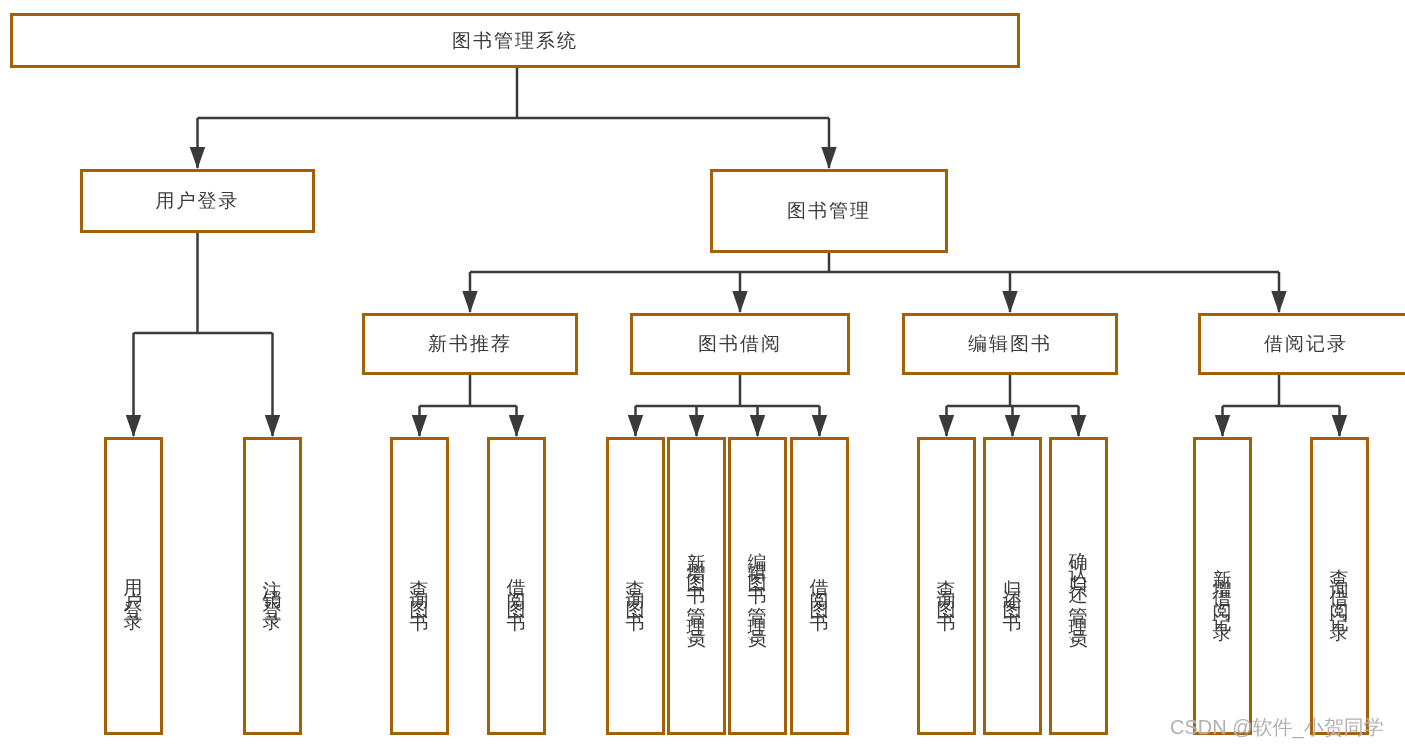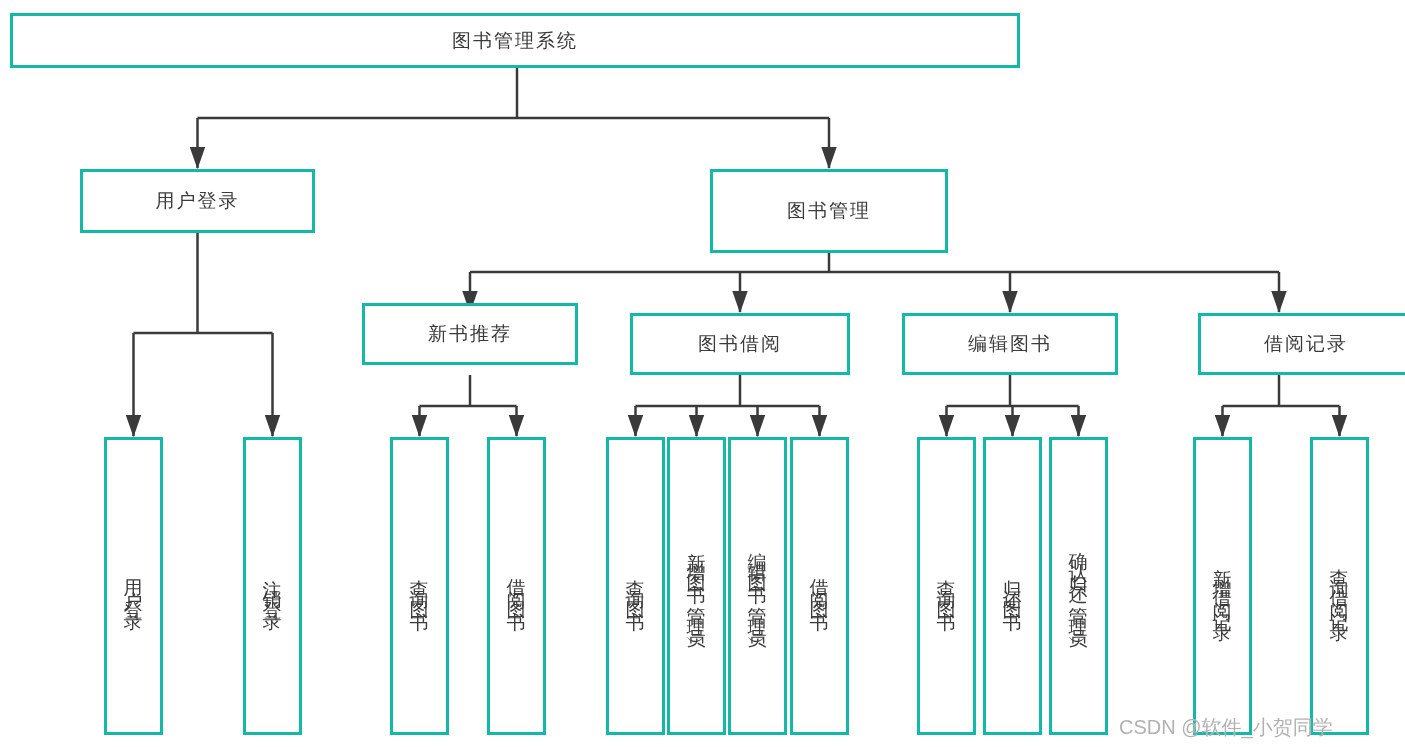--- a/index.html
+++ b/index.html
@@ -17,21 +17,21 @@
   }
   .edges {
     position: absolute;
     left: 0; top: 0;
     width: 1405px;
     height: 747px;
   }
   .node {
     position: absolute;
     box-sizing: border-box;
-    border: 3px solid #14b8a6;
+    border: 3px solid #a16207;
     background: #ffffff;
     display: flex;
     align-items: center;
     justify-content: center;
     color: #3b3b3b;
   }
   .h-node {
     font-size: 19px;
     letter-spacing: 2px;
   }
@@ -43,21 +43,21 @@
   .leaf .v-text {
     writing-mode: vertical-rl;
     text-orientation: mixed;
     font-size: 19px;
     letter-spacing: 11px;
     line-height: 1;
     white-space: nowrap;
   }
   .watermark {
     position: absolute;
-    left: 1119px;
+    left: 1170px;
     top: 714px;
     font-size: 20px;
     color: rgba(170, 170, 170, 0.92);
     white-space: nowrap;
     text-shadow: 0 0 1px rgba(255,255,255,0.7);
   }
 </style>
 </head>
 <body>
 
@@ -131,21 +131,21 @@
     <span>图书管理系统</span>
   </div>
 
   <div class="node h-node" style="left:80px; top:169px; width:235px; height:64px;">
     <span>用户登录</span>
   </div>
   <div class="node h-node" style="left:710px; top:169px; width:238px; height:84px;">
     <span>图书管理</span>
   </div>
 
-  <div class="node h-node" style="left:362px; top:303px; width:216px; height:62px;">
+  <div class="node h-node" style="left:362px; top:313px; width:216px; height:62px;">
     <span>新书推荐</span>
   </div>
   <div class="node h-node" style="left:630px; top:313px; width:220px; height:62px;font-family:Liberation Serif, serif;">
     <span>图书借阅</span>
   </div>
   <div class="node h-node" style="left:902px; top:313px; width:216px; height:62px;">
     <span>编辑图书</span>
   </div>
   <div class="node h-node" style="left:1171px; top:313px; width:216px; height:62px;margin-left:27px;">
     <span>借阅记录</span>

